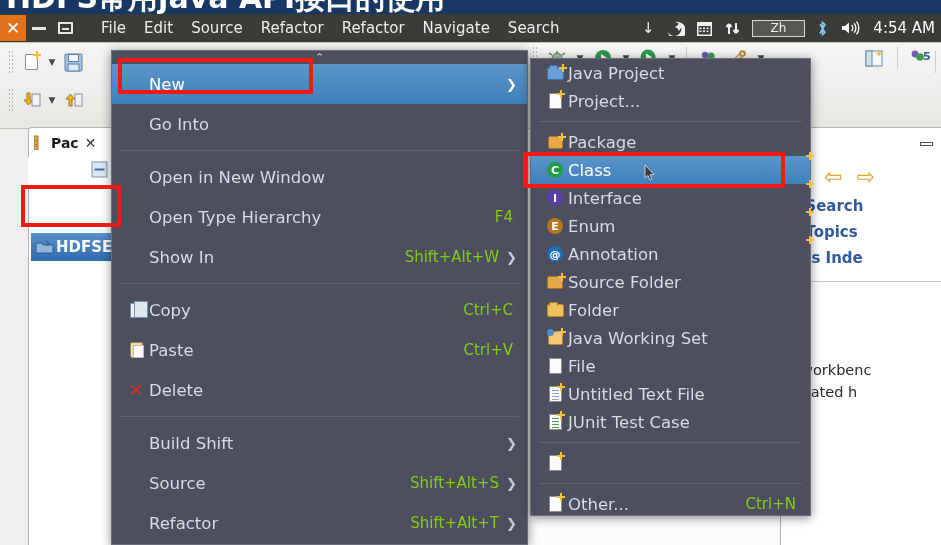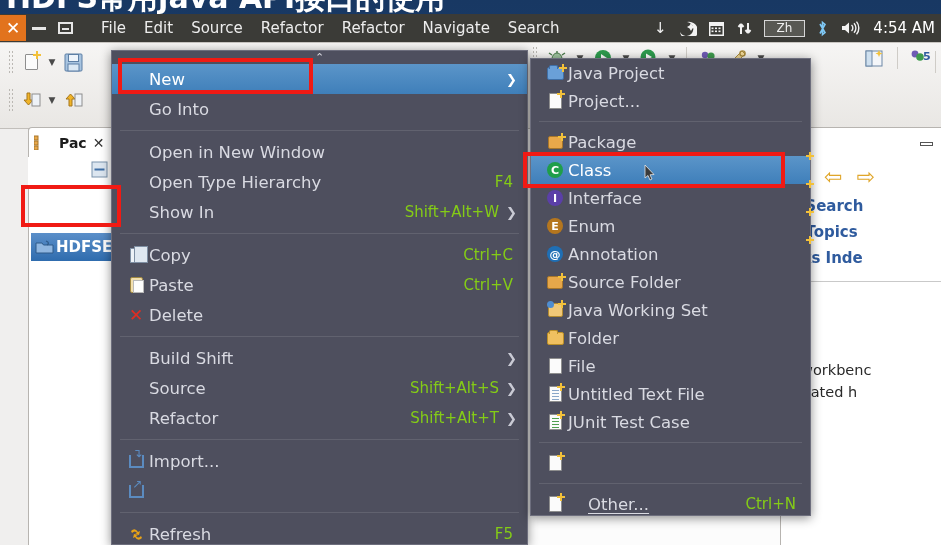--- a/index.html
+++ b/index.html
@@ -36,21 +36,21 @@
   .wbtn .gmax:after { content:""; position:absolute; left:2px; top:4px; right:2px; bottom:2px; background:#e6e6e6;}
   .menubar { display:flex; align-items:center; margin-left:14px; }
   .menubar .mi {
     color:#ededed; font-size:15px; padding:0 9px; white-space:nowrap;
     font-family:"DejaVu Sans","Liberation Sans",sans-serif;
   }
   .tray { margin-left:auto; display:flex; align-items:center; padding-right:6px; gap:11px; }
   .tray .ti { color:#efefef; font-size:15px; line-height:1; display:flex; align-items:center; }
   .tray .zh {
     border:1px solid #d6d6d6; color:#f0f0f0; font-size:12px;
-    padding:0px 12px; line-height:15px; background:#585853;
+    padding:0px 18px; line-height:15px; background:#585853;
   }
   .tray .clock { color:#ffffff; font-size:15px; margin-left:2px; }
 
   
   .eclipse {
     position:absolute; left:0; top:42px; width:941px; height:503px;
     background:#f0efee; border-top:1px solid #c9c6c2;
   }
 
   
@@ -70,21 +70,21 @@
   
   .pkg-panel {
     position:absolute; left:28px; top:86px; width:86px; height:417px;
     background:#ffffff; border:1px solid #b7b4b0; border-top:none;
   }
   .pkg-tab {
     position:absolute; left:28px; top:84px; width:86px; height:30px;
     background:#ffffff; border:1px solid #b7b4b0; border-bottom:none;
     border-radius:4px 4px 0 0; display:flex; align-items:center; padding:0 5px;
   }
-  .pkg-tab .tl { font-size:14px; font-weight:bold; color:#1c1c1c; margin-left:12px; }
+  .pkg-tab .tl { font-size:14px; font-weight:bold; color:#1c1c1c; margin-left:4px; }
   .pkg-toolrow { position:absolute; left:28px; top:114px; width:86px; height:28px;
       background:#fff; display:flex; align-items:center; justify-content:flex-end; padding-right:6px;}
   .pkg-item {
     position:absolute; left:31px; top:190px; width:80px; height:28px;
     background:linear-gradient(180deg,#5b8fc9 0%, #2f6cae 100%);
     display:flex; align-items:center; padding-left:4px;
     color:#ffffff; font-size:15px; font-weight:bold; overflow:hidden; white-space:nowrap;
   }
 
   
@@ -117,21 +117,21 @@
 
   
   .ctx {
     position:absolute; left:111px; top:50px; width:417px; height:495px;
     background:#4e4f5e; border:1px solid #6d6e7d;
     box-shadow:0 2px 10px rgba(0,0,0,.45);
   }
   .ctx-scrollup { height:13px; display:flex; align-items:center; justify-content:center;
      background:#4e4f5e; color:#d6d7de; font-size:11px; }
   .mrow {
-    height:30px; display:flex; align-items:center; padding:0 10px 0 11px;
+    height:40px; display:flex; align-items:center; padding:0 10px 0 11px;
     color:#d9dae2; font-size:16.5px; position:relative; white-space:nowrap;
   }
   .mrow.sel { background:linear-gradient(180deg,#5b95c9 0%, #3f7fba 100%); color:#ffffff; }
   .mrow .ic { width:26px; display:flex; align-items:center; justify-content:center; flex:0 0 26px; }
   .mrow .lb { flex:1 1 auto; }
   .mrow .ac { color:#84cc16; font-size:15px; margin-left:auto; padding-right:4px; }
   .mrow .arw { color:#c9cad4; font-size:13px; width:14px; text-align:right; }
   .mrow.sel .arw { color:#ffffff; }
   .mdiv { height:1px; background:#61626f; margin:6px 8px; }
 
@@ -552,34 +552,34 @@
     <div class="mrow">
       <span class="ic">
         <span class="ico ic-srcfolder">
             <span class="plusbadge"></span>
           </span>
       </span>
       <span class="lb">Source Folder</span>
     </div>
     <div class="mrow">
       <span class="ic">
+        <span class="ico ic-yfolder"></span>
+      </span>
+      <span class="lb">Folder</span>
+    </div>
+    <div class="mrow">
+      <span class="ic">
         <span class="ico ic-jws">
             <span class="plusbadge"></span>
           </span>
       </span>
       <span class="lb">Java Working Set</span>
     </div>
     <div class="mrow">
       <span class="ic">
-        <span class="ico ic-yfolder"></span>
-      </span>
-      <span class="lb">Folder</span>
-    </div>
-    <div class="mrow">
-      <span class="ic">
         <span class="ico ic-doc"></span>
       </span>
       <span class="lb">File</span>
     </div>
     <div class="mrow">
       <span class="ic">
         <span class="ico ic-doc lined">
             <span class="plusbadge"></span>
           </span>
       </span>
@@ -603,21 +603,21 @@
       </span>
     </div>
     <div class="mdiv"></div>
 
     <div class="mrow">
       <span class="ic">
         <span class="ico ic-doc">
             <span class="plusbadge"></span>
           </span>
       </span>
-      <span class="lb" style="text-decoration:underline;text-underline-offset:3px;margin-left:20px;">Other...</span>
+      <span class="lb" style="text-underline-offset:3px;">Other...</span>
       <span class="ac">Ctrl+N</span>
     </div>
   </div>
 
   <svg class="cursor" viewBox="0 0 12 16">
     <path d="M1 0 L1 13 L4 10.5 L6 15 L8 14 L6 9.8 L10 9.5 z" fill="#3a3a3a" stroke="#e8e8e8" stroke-width="0.8"></path>
   </svg>
 
   <div class="redbox" style="left:118px; top:58px;  width:195px; height:36px;"></div>
   <div class="redbox" style="left:523px; top:152px; width:262px; height:36px;"></div>

